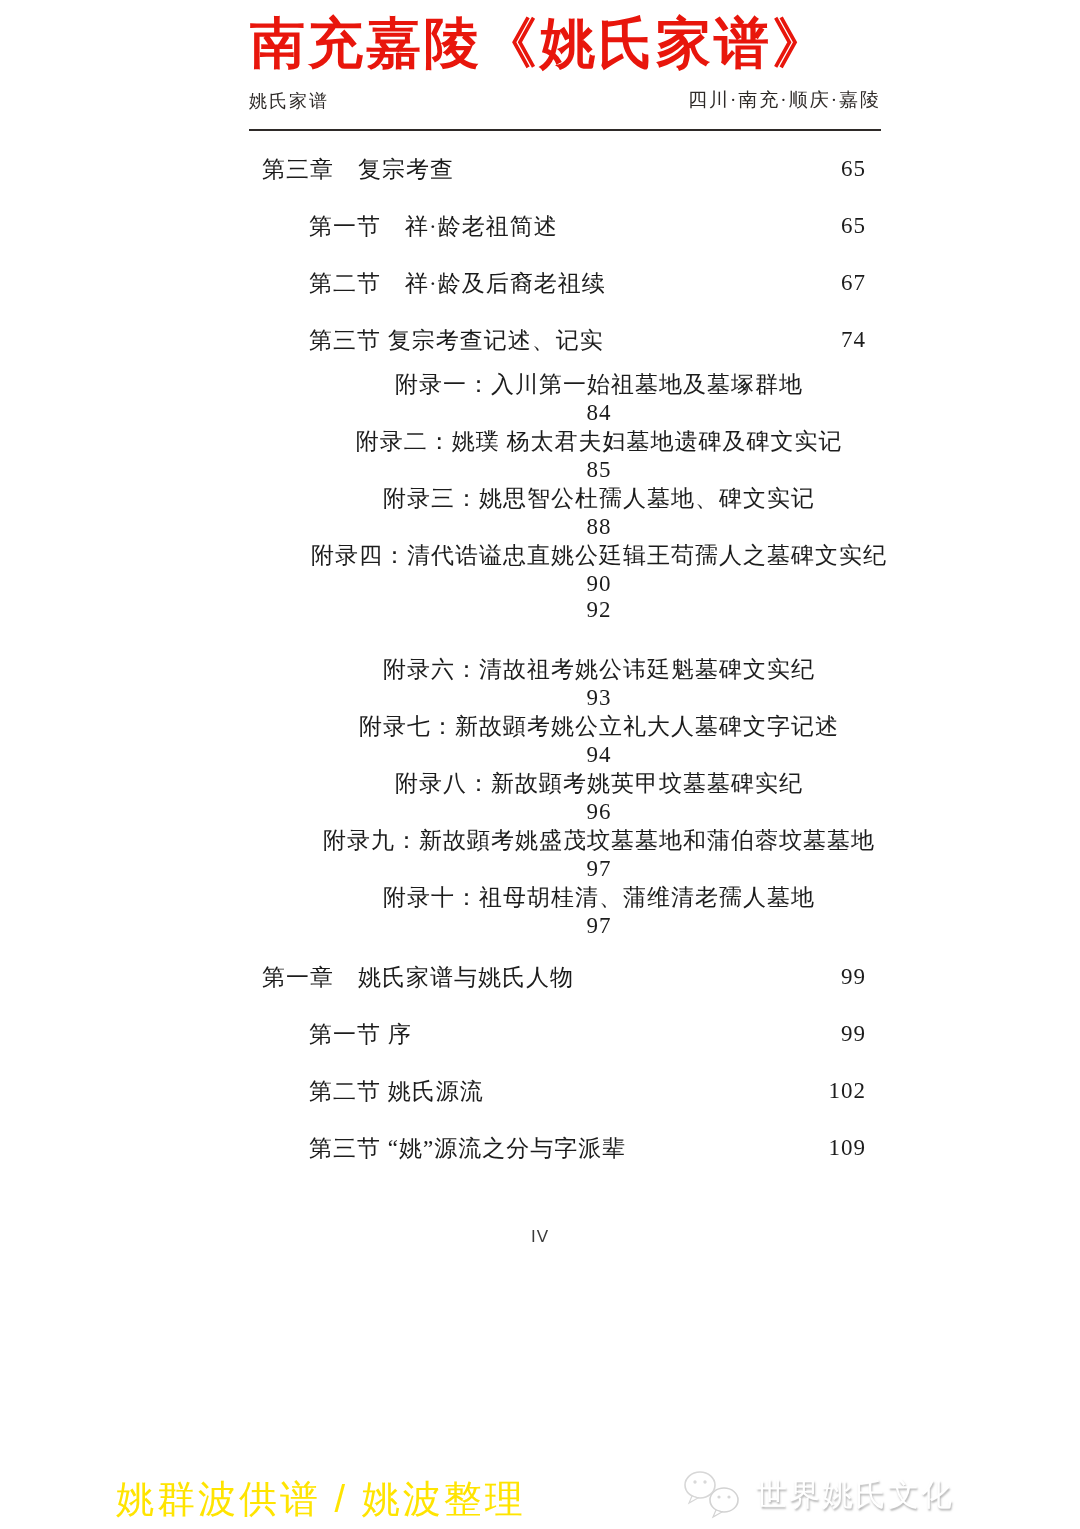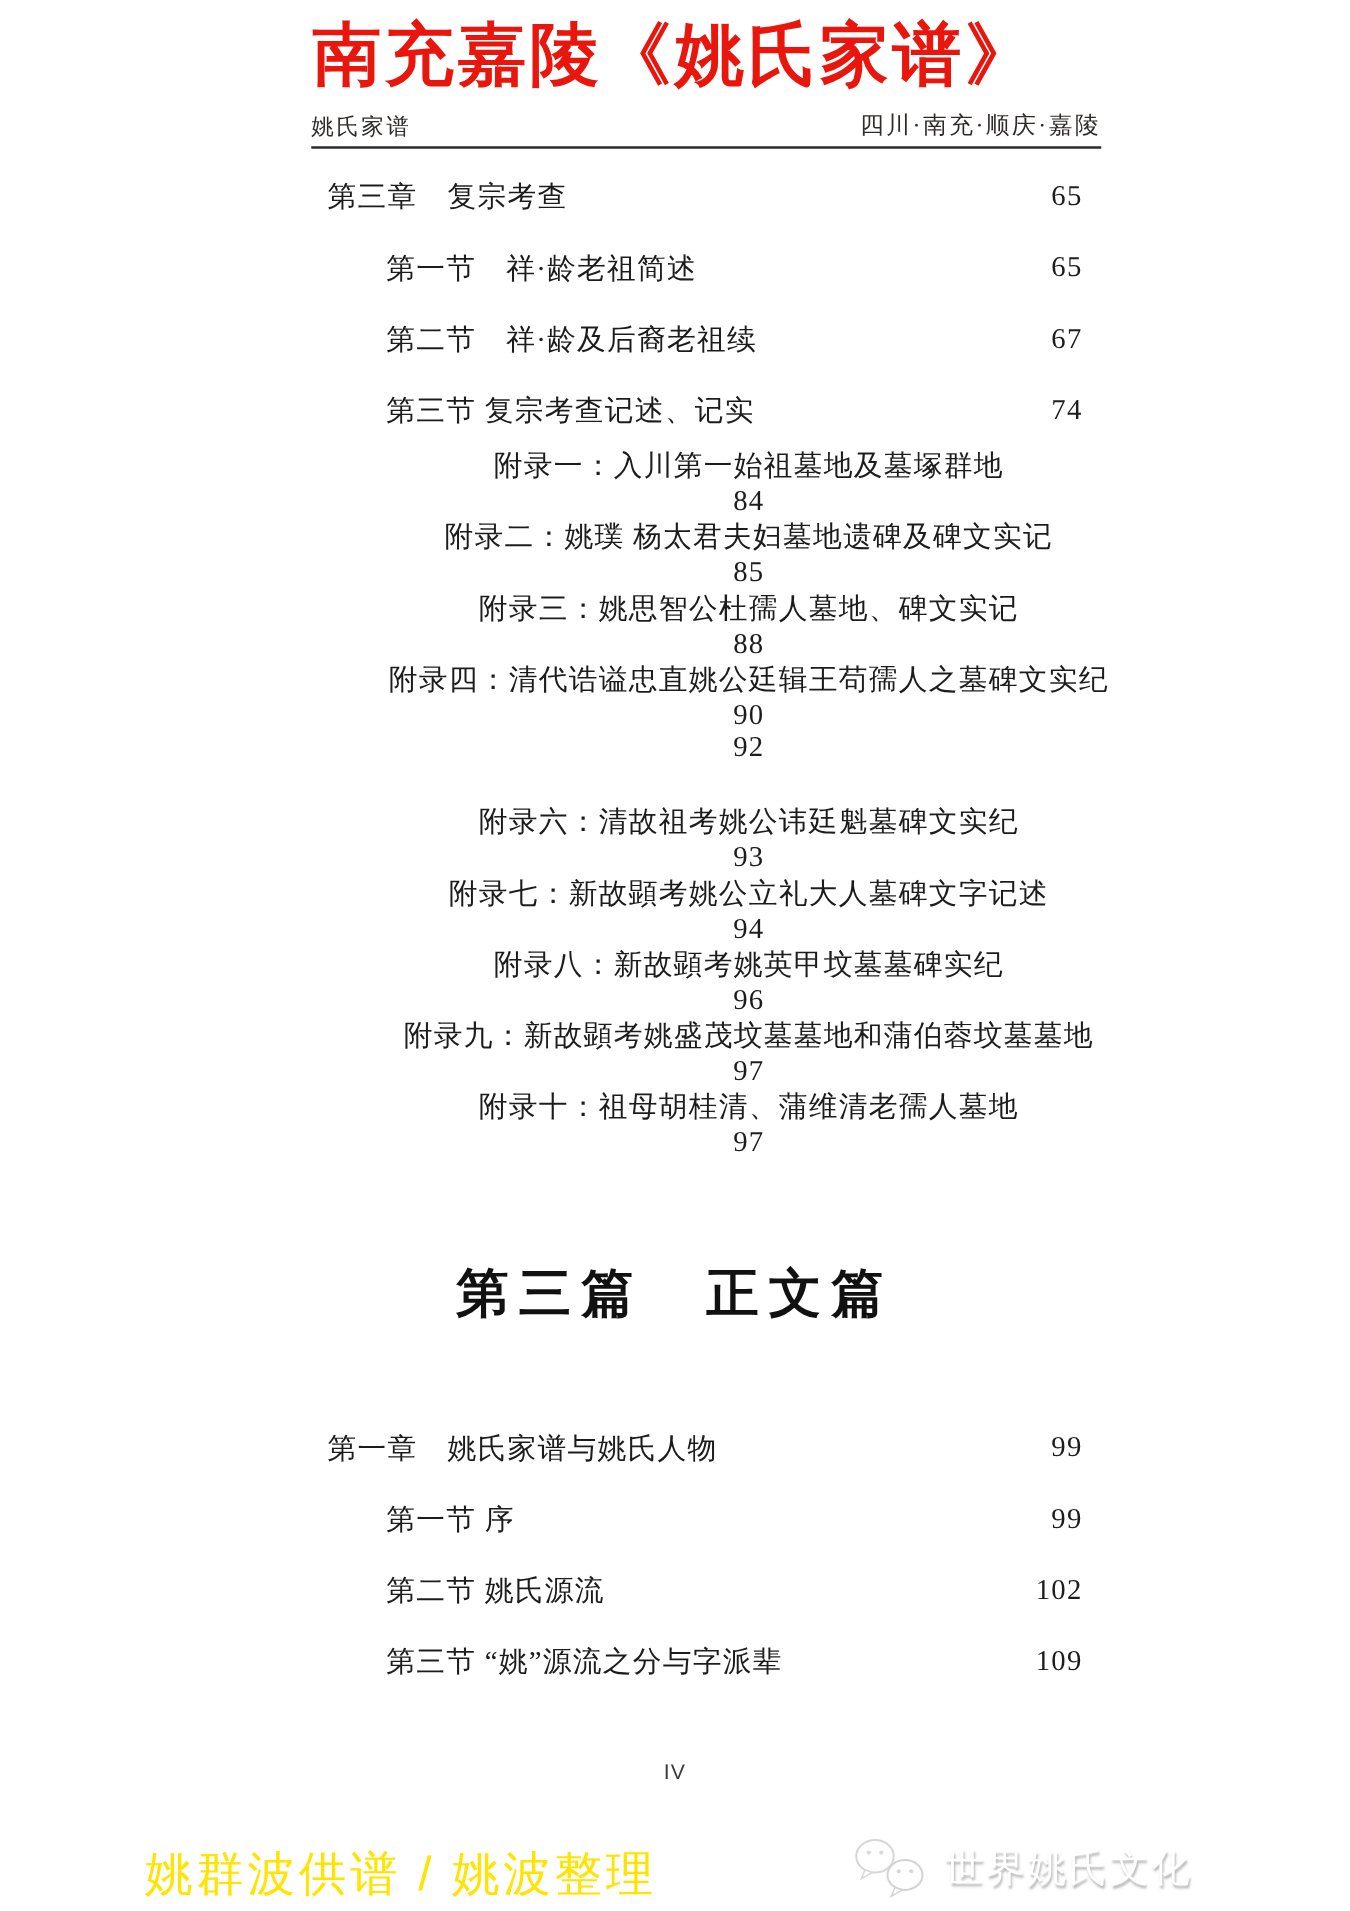--- a/index.html
+++ b/index.html
@@ -24,21 +24,21 @@
     line-height: 1.5;
     letter-spacing: 3px;
     color: #e8160c;
   }
   
   .header-row {
     margin: 2px 95px 0 145px;
     display: flex;
     justify-content: space-between;
     align-items: flex-end;
-    padding-bottom: 4px;
+    padding-bottom: 16px;
     border-bottom: 2px solid #2e2a28;
   }
   .header-left  { font-size: 18px; letter-spacing: 2px; color: #2e2a28; }
   .header-right { font-size: 19px; letter-spacing: 2px; color: #2e2a28; }
   
   .toc { margin: 10px 110px 0 145px; }
   .toc-row {
     height: 57px;
     display: flex;
     justify-content: space-between;
@@ -162,21 +162,20 @@
     <div class="toc-row lvl-appendix">
       <span class="entry-label">附录九：新故顕考姚盛茂坟墓墓地和蒲伯蓉坟墓墓地</span>
       <span class="entry-page">97</span>
     </div>
     <div class="toc-row lvl-appendix">
       <span class="entry-label">附录十：祖母胡桂清、蒲维清老孺人墓地</span>
       <span class="entry-page">97</span>
     </div>
   </div>
 
-  <div class="part-title">第三篇　正文篇</div>
 
   <div class="toc">
     <div class="toc-row lvl-chapter">
       <span class="entry-label">第一章　姚氏家谱与姚氏人物</span>
       <span class="entry-page">99</span>
     </div>
     <div class="toc-row lvl-section">
       <span class="entry-label">第一节 序</span>
       <span class="entry-page">99</span>
     </div>

